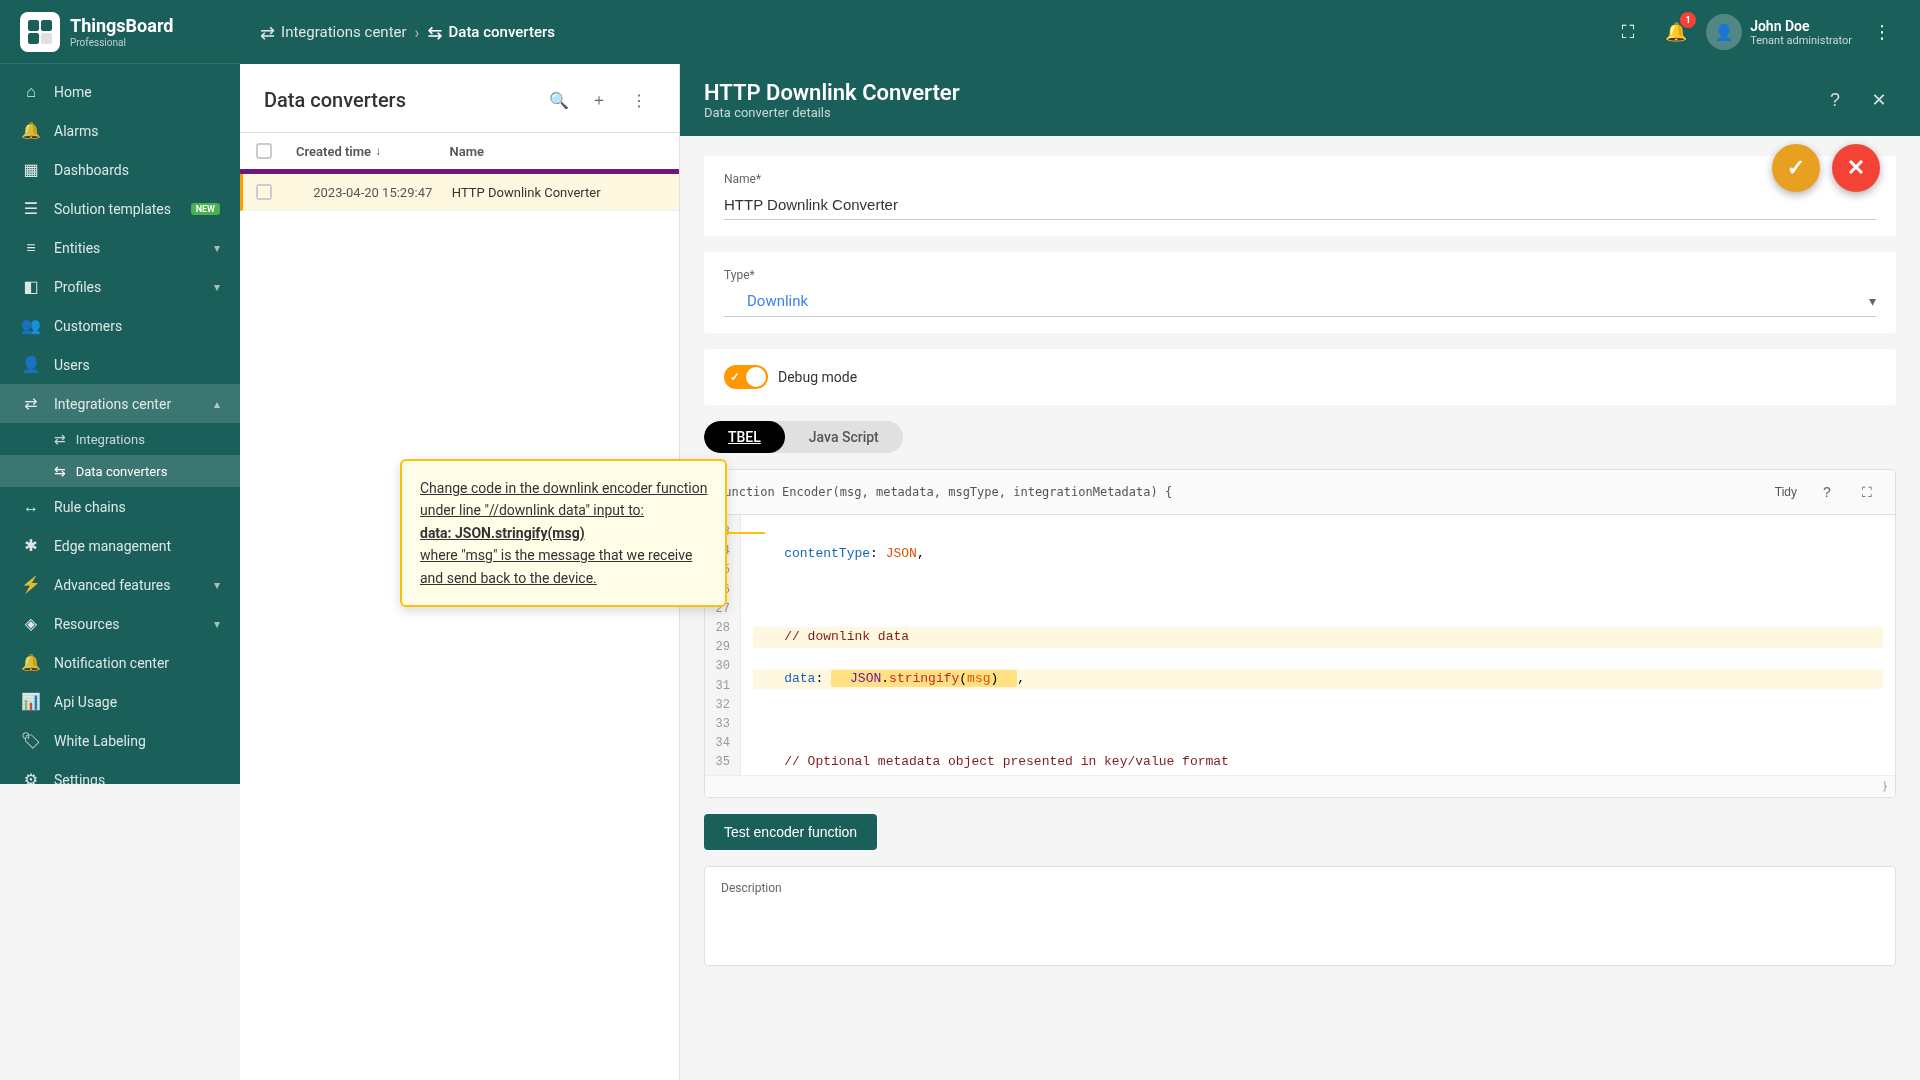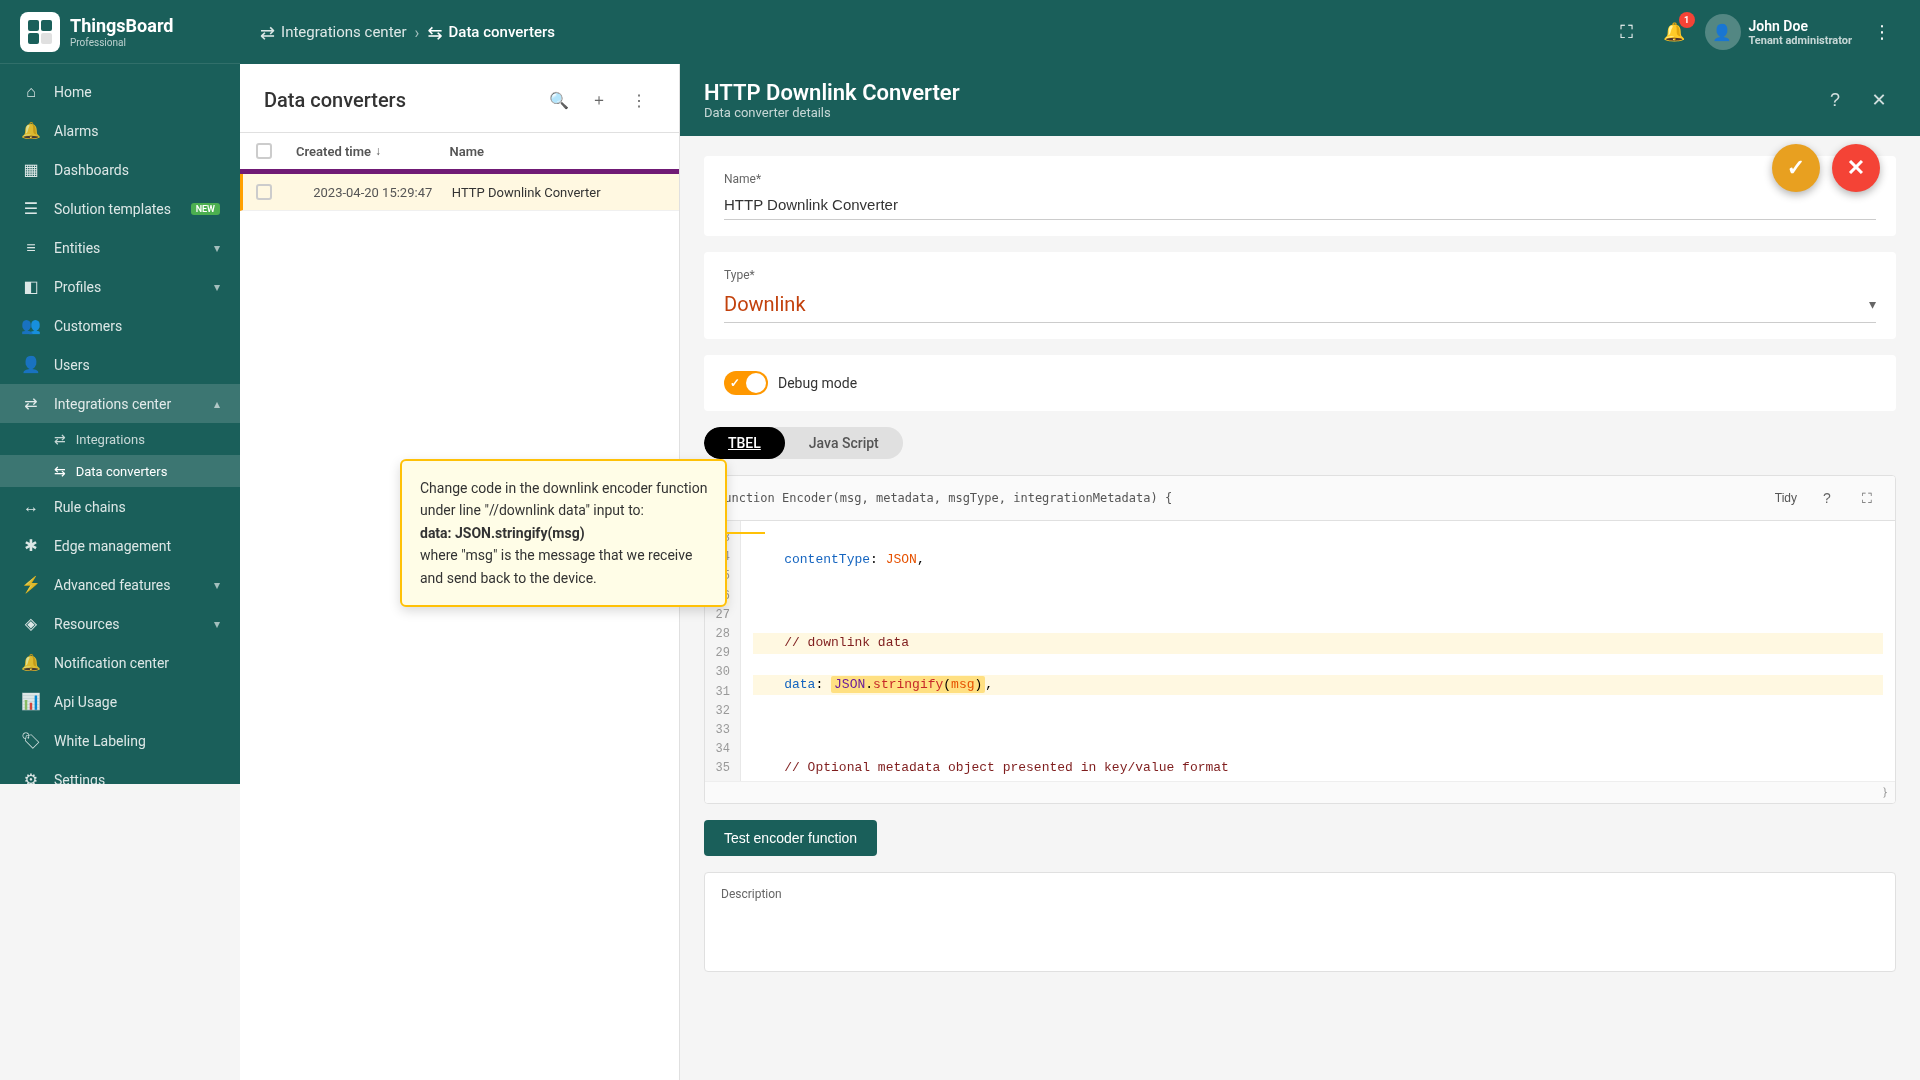--- a/index.html
+++ b/index.html
@@ -131,21 +131,21 @@
       width: 36px; height: 36px;
       background: rgba(255,255,255,0.25);
       border-radius: 50%;
       display: flex;
       align-items: center;
       justify-content: center;
       font-size: 16px;
     }
     .user-text { text-align: left; }
     .user-name { font-size: 14px; font-weight: 600; }
-    .user-role { font-size: 11px; color: rgba(255,255,255,0.75); font-weight: bold; }
+    .user-role { font-size: 11px; color: rgba(255,255,255,0.75); }
 
     
     .page-body {
       flex: 1;
       display: flex;
       overflow: hidden;
       background: #f5f5f5;
     }
 
     
@@ -227,21 +227,21 @@
       border-radius: 6px;
       padding: 16px 18px;
       max-width: 480px;
       font-size: 14px;
       color: #333;
       line-height: 1.6;
       z-index: 100;
       box-shadow: 0 4px 12px rgba(0,0,0,0.15);
     }
     .tooltip-bold { font-weight: 700; }
-    .tooltip-line { display: block; }
+    .tooltip-line { display: block; text-decoration: underline; }
     .tooltip-connector {
       position: absolute;
       right: -40px;
       top: 50%;
       transform: translateY(-50%);
       width: 40px;
       height: 2px;
       background: #ffc107;
     }
 
@@ -325,21 +325,21 @@
       outline: none;
     }
 
     
     .form-select-wrap {
       display: flex;
       align-items: center;
       border-bottom: 1px solid #ccc;
       padding: 6px 0;
     }
-    .form-select-val { font-size: 20px; color: #c2410c; flex: 1; }
+    .form-select-val { font-size: 15px; color: #3b82f6; flex: 1; margin-left: 23px; }
     .form-select-arrow { color: #666; font-size: 14px; cursor: pointer; }
 
     
     .debug-toggle-row {
       display: flex;
       align-items: center;
       gap: 10px;
       padding: 4px 0;
     }
     .toggle-switch {
@@ -428,21 +428,21 @@
       text-align: right;
       color: #999;
       user-select: none;
       border-right: 1px solid #e8e8e8;
       min-width: 36px;
     }
     .line-numbers div { line-height: 1.6; font-size: 12px; }
     .code-content { padding: 8px 12px; flex: 1; overflow-x: auto; white-space: pre; }
     .code-line { line-height: 1.6; }
     .code-highlight-row { background: #fff8e1; }
-    .code-highlight-inline { background: #ffe082; padding: 1px 3px; border-radius: 2px; }
+    .code-highlight-inline { background: #ffe082; padding: 1px 19px; border-radius: 2px; }
     .c-green { color: #7f1d1d; }
     .c-blue { color: #1565c0; }
     .c-orange { color: #e65100; }
     .c-purple { color: #6a1b9a; }
     .c-red { color: #c62828; }
 
     .test-btn {
       background: #1a5f5a;
       color: #fff;
       border: none;

